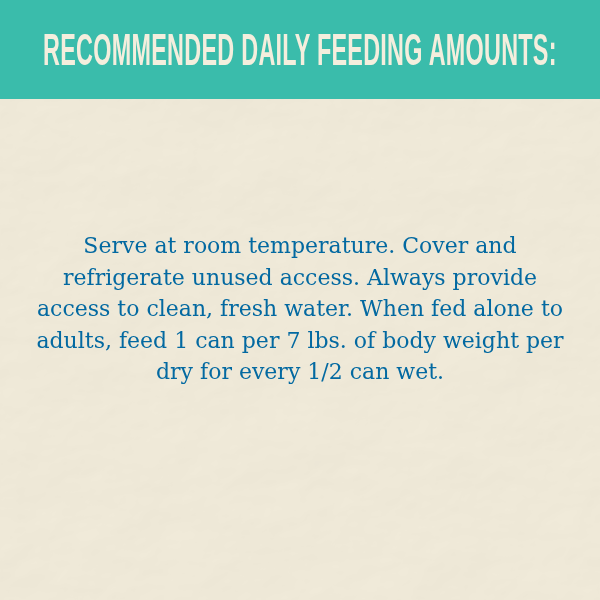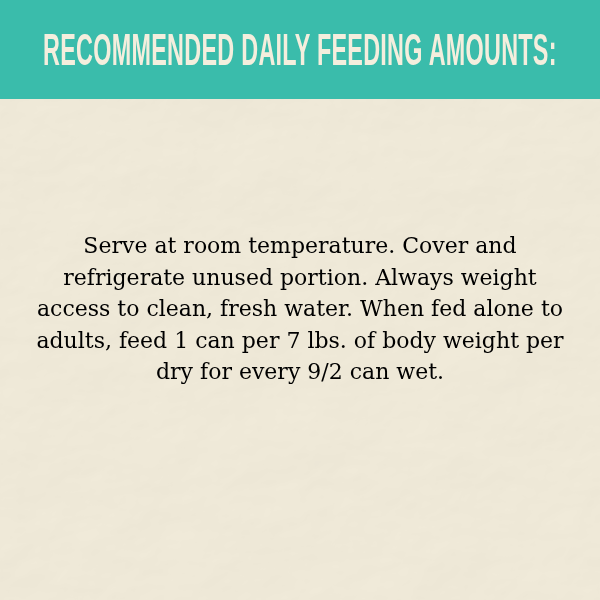--- a/index.html
+++ b/index.html
@@ -50,21 +50,21 @@
     top: 230px;
     left: 0;
     width: 600px;
     z-index: 2;
     text-align: center;
   }
   .content p {
     font-family: "DejaVu Serif", serif;
     font-size: 22px;
     line-height: 31.6px;
-    color: #000000;
+    color: #0369a1;
     white-space: nowrap;
   }
 </style>
 </head>
 <body>
 
 <div class="stage">
 
   <svg class="paper-texture" width="600" height="600" viewBox="0 0 600 600" xmlns="http://www.w3.org/2000/svg" aria-hidden="true">
     <defs>
@@ -77,19 +77,19 @@
     </defs>
     <rect x="0" y="0" width="600" height="600" filter="url(#paperFilter)"></rect>
   </svg>
 
   <header class="banner">
     <h1 class="banner-title">RECOMMENDED DAILY FEEDING AMOUNTS:</h1>
   </header>
 
   <main class="content">
     <p>Serve at room temperature. Cover and</p>
-    <p>refrigerate unused portion. Always weight</p>
+    <p>refrigerate unused access. Always provide</p>
     <p>access to clean, fresh water. When fed alone to</p>
     <p>adults, feed 1 can per 7 lbs. of body weight per</p>
-    <p>dry for every 9/2 can wet.</p>
+    <p>dry for every 1/2 can wet.</p>
   </main>
 
 </div>
 
 </body></html>

